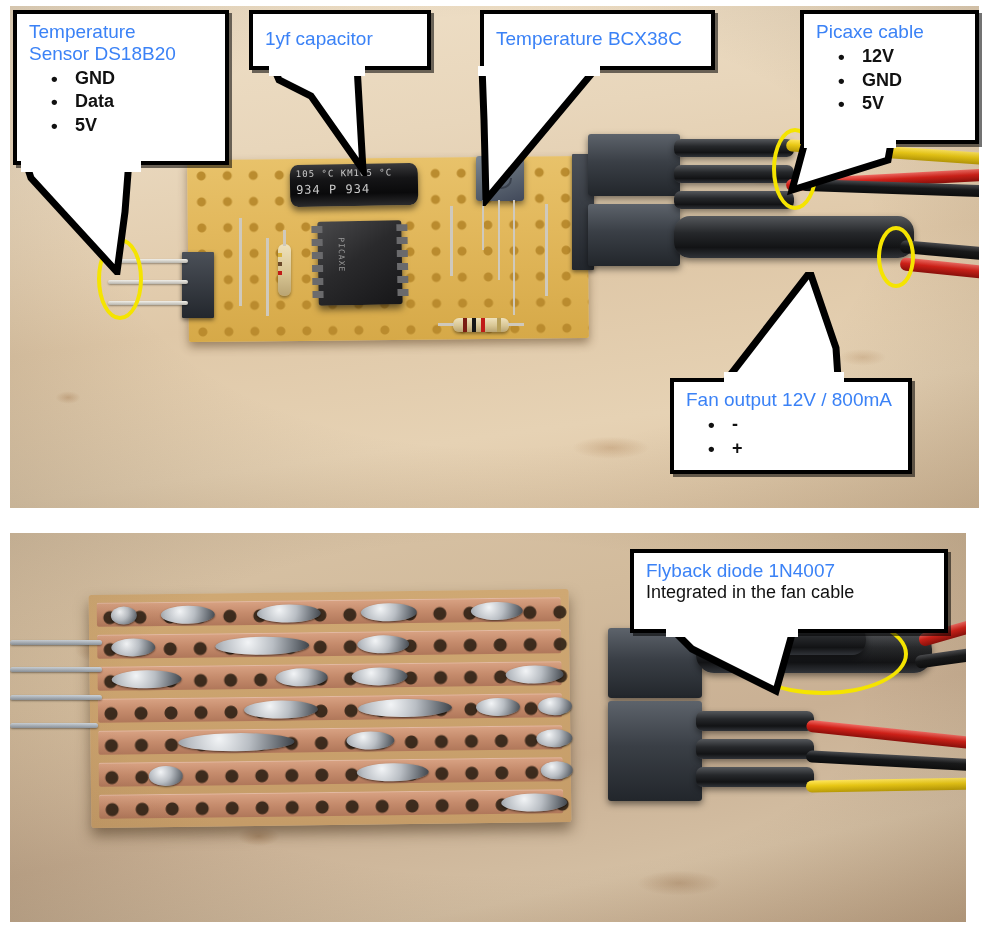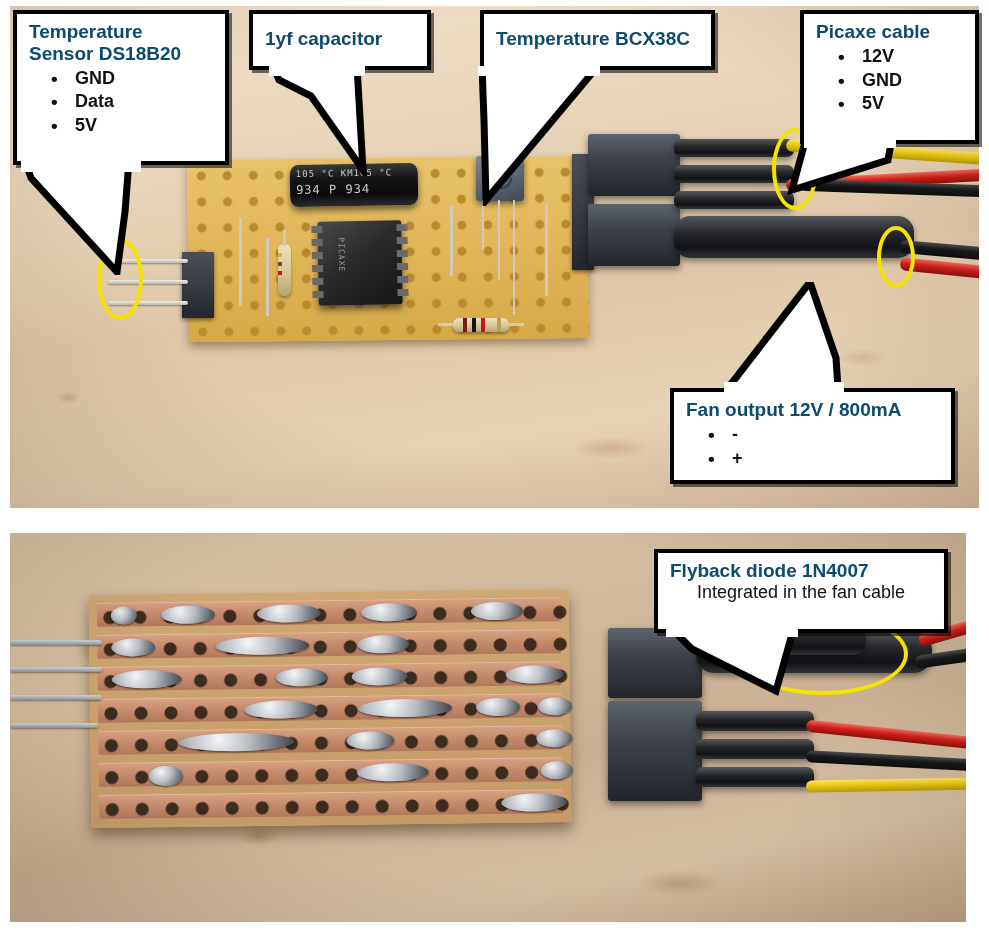--- a/index.html
+++ b/index.html
@@ -123,22 +123,22 @@
   
   .ellipse{position:absolute;border:4px solid #f5e400;border-radius:50%;box-sizing:border-box;}
 
   
   .callout{position:absolute;}
   .callout .box{
     position:relative;background:#ffffff;border:4px solid #000;
     box-shadow:3px 3px 0 rgba(0,0,0,.55);
     padding:7px 12px 9px 12px;box-sizing:border-box;
   }
-  .callout .title{font-weight:bold;font-size:19px;color:#0c4a6e;line-height:1.15;white-space:pre-line;}
-  .callout .sub{font-size:18px;color:#111;line-height:1.2;text-align:center;}
+  .callout .title{font-weight:normal;font-size:19px;color:#3b82f6;line-height:1.15;white-space:pre-line;}
+  .callout .sub{font-size:18px;color:#111;line-height:1.2;}
   .callout ul{margin:2px 0 0 0;padding:0 0 0 46px;list-style:none;}
   .callout li{font-size:18px;color:#111;line-height:1.32;position:relative;font-weight:bold;}
   .callout li:before{content:"\2022";position:absolute;left:-24px;top:-1px;font-size:19px;}
 
   .tail{position:absolute;display:block;}
 </style>
 </head>
 <body>
 
 <div class="page">
@@ -325,36 +325,36 @@
         <li>5V</li>
       </ul>
     </div>
     <svg class="tail" width="150" height="60" style="left:-24px;top:128px;" viewBox="0 0 150 60">
       <polygon points="30,0 116,0 112,22 16,52" fill="#ffffff" stroke="#000000" stroke-width="7"></polygon>
       <rect x="28" y="0" width="92" height="10" fill="#ffffff"></rect>
     </svg>
   </div>
 
 
-  <div class="callout" style="left:670px;top:388px;width:285px;">
+  <div class="callout" style="left:670px;top:378px;width:242px;">
     <div class="box" style="height:96px;">
       <div class="title">Fan output 12V / 800mA</div>
       <ul>
         <li>-</li>
         <li>+</li>
       </ul>
     </div>
     <svg class="tail" width="130" height="110" style="left:48px;top:-106px;" viewBox="0 0 130 110">
       <polygon points="10,106 92,0 118,76 120,106" fill="#ffffff" stroke="#000000" stroke-width="7"></polygon>
       <rect x="6" y="100" width="120" height="12" fill="#ffffff"></rect>
     </svg>
   </div>
 
   <div class="callout" style="left:630px;top:549px;width:318px;">
-    <div class="box" style="height:84px;margin-left:24px;">
+    <div class="box" style="height:84px;">
       <div class="title">Flyback diode 1N4007</div>
       <div class="sub">Integrated in the fan cable</div>
     </div>
     <svg class="tail" width="140" height="70" style="left:36px;top:78px;" viewBox="0 0 140 70">
       <polygon points="4,0 128,0 110,64 26,22" fill="#ffffff" stroke="#000000" stroke-width="7"></polygon>
       <rect x="0" y="0" width="132" height="10" fill="#ffffff"></rect>
     </svg>
   </div>
 
 </div>

